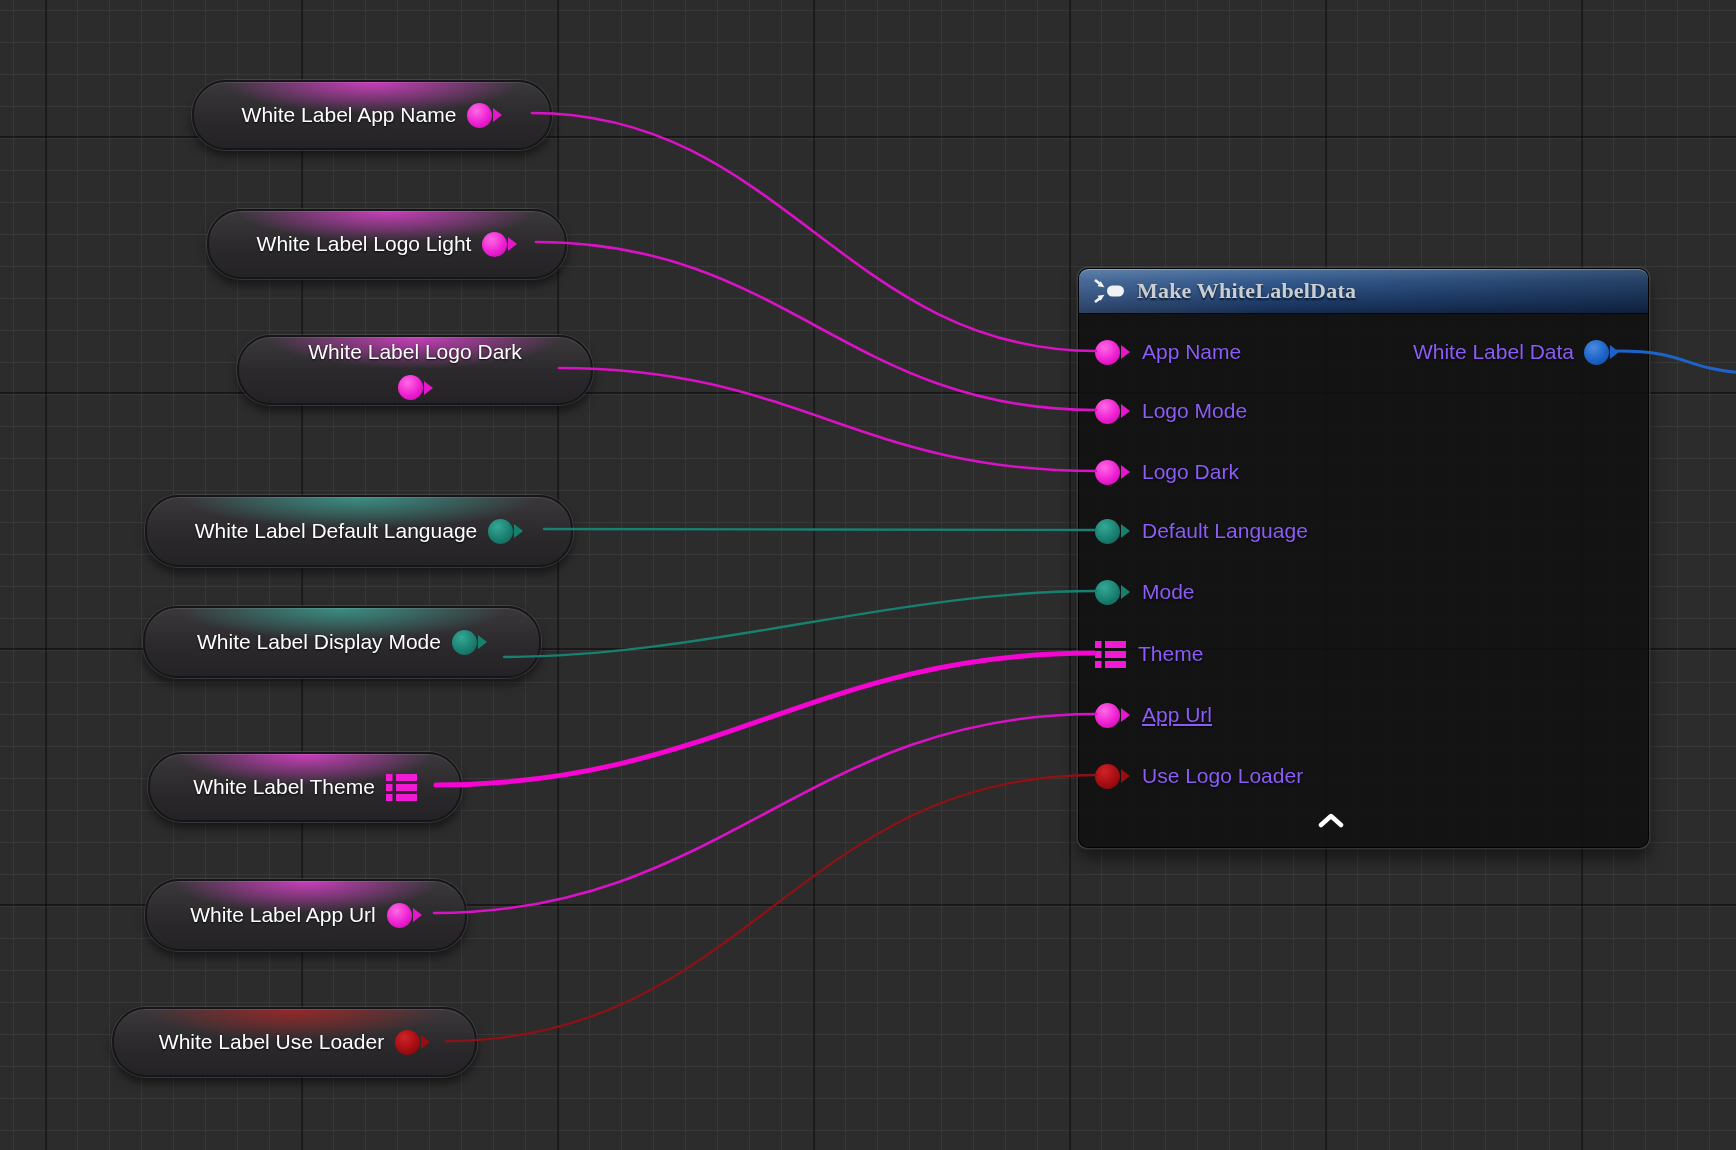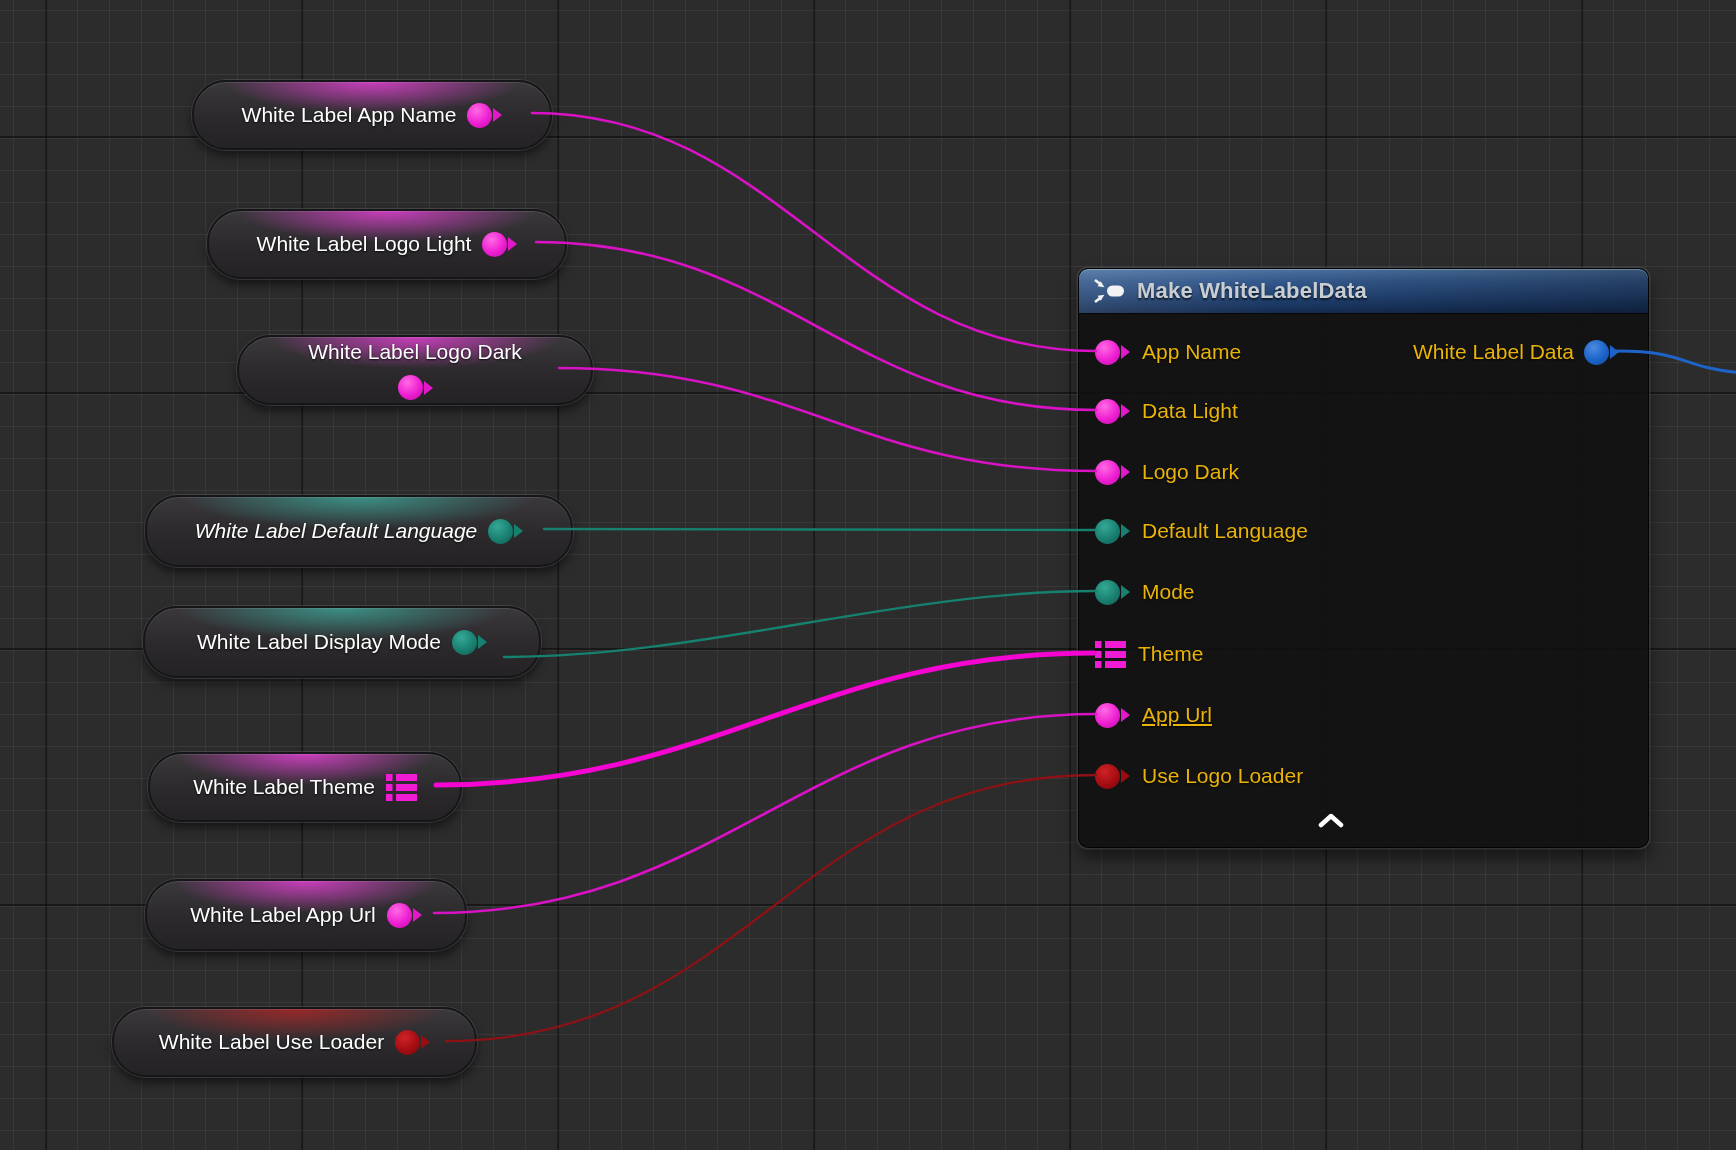--- a/index.html
+++ b/index.html
@@ -38,21 +38,21 @@
     border:2px solid #161519;
     box-shadow:0 0 0 1px rgba(140,140,140,0.26), 0 6px 10px rgba(0,0,0,0.5),
                inset 0 1px 0 rgba(255,255,255,0.10);
   }
   .glow-pink{--glow:rgba(208,62,194,0.95);}
   .glow-teal{--glow:rgba(58,148,136,0.95);}
   .glow-red{--glow:rgba(158,38,38,0.92);}
   .cap-1{left:192px; top:80px;  width:356px; height:66px;}
   .cap-2{left:207px; top:209px; width:356px; height:66px;}
   .cap-3{left:237px; top:335px; width:352px; height:66px;flex-direction:column;}
-  .cap-4{left:145px; top:495px; width:424px; height:68px;font-style:italic;}
+  .cap-4{left:145px; top:495px; width:424px; height:68px;}
   .cap-5{left:143px; top:606px; width:394px; height:68px;}
   .cap-6{left:148px; top:752px; width:310px; height:66px;}
   .cap-7{left:145px; top:879px; width:318px; height:68px;}
   .cap-8{left:112px; top:1007px; width:361px; height:66px;}
 
   
   .pin{display:inline-flex; align-items:center;}
   .pin .dot{display:inline-block; width:25px; height:25px; border-radius:50%;}
   .pin .wedge{display:inline-block; width:0; height:0; margin-left:1px;
     border-top:7px solid transparent; border-bottom:7px solid transparent;}
@@ -79,25 +79,25 @@
   .mk-header{
     position:absolute; left:0; top:0; right:0; height:44px;
     display:flex; align-items:center; gap:11px; padding-left:13px;
     border-radius:9px 9px 0 0;
     background:
       linear-gradient(90deg, rgba(255,255,255,0.10) 0%, rgba(255,255,255,0) 35%, rgba(0,0,0,0.28) 100%),
       linear-gradient(180deg,#4c739f 0%, #33588c 28%, #20406f 68%, #142b50 100%);
     box-shadow:inset 0 1px 0 rgba(255,255,255,0.28), 0 1px 0 rgba(0,0,0,0.6);
   }
   .mk-title{font-size:22px; font-weight:bold; color:#c9ced3;
-    text-shadow:0 2px 2px rgba(0,0,0,0.65); letter-spacing:0.2px;}
+    text-shadow:0 2px 2px rgba(0,0,0,0.65); letter-spacing:0.2px;font-family:Liberation Serif, serif;}
   .mk-row{
     position:absolute; left:16px; height:28px;
     display:flex; align-items:center; gap:12px;
-    color:#eab308; font-size:21px; white-space:nowrap;
+    color:#8b5cf6; font-size:21px; white-space:nowrap;
     text-shadow:0 1px 2px rgba(0,0,0,0.8);
   }
   .mk-row-out{left:auto; right:29px; gap:10px;}
   .r-0{top:69px;} .r-1{top:128px;} .r-2{top:189px;} .r-3{top:248px;}
   .r-4{top:309px;} .r-5{top:371px;} .r-6{top:432px;text-decoration:underline;} .r-7{top:493px;}
   .mk-collapse{
     position:absolute; left:239px; top:543px; width:26px; height:16px;
     display:flex; align-items:center; justify-content:center; cursor:pointer;
   }
 </style>
@@ -125,21 +125,21 @@
           <i class="dot"></i>
           <i class="wedge"></i>
         </span>
       <span>App Name</span>
     </div>
     <div class="mk-row r-1">
       <span class="pin c-str">
           <i class="dot"></i>
           <i class="wedge"></i>
         </span>
-      <span>Data Light</span>
+      <span>Logo Mode</span>
     </div>
     <div class="mk-row r-2">
       <span class="pin c-str">
           <i class="dot"></i>
           <i class="wedge"></i>
         </span>
       <span>Logo Dark</span>
     </div>
     <div class="mk-row r-3">
       <span class="pin c-enum">

